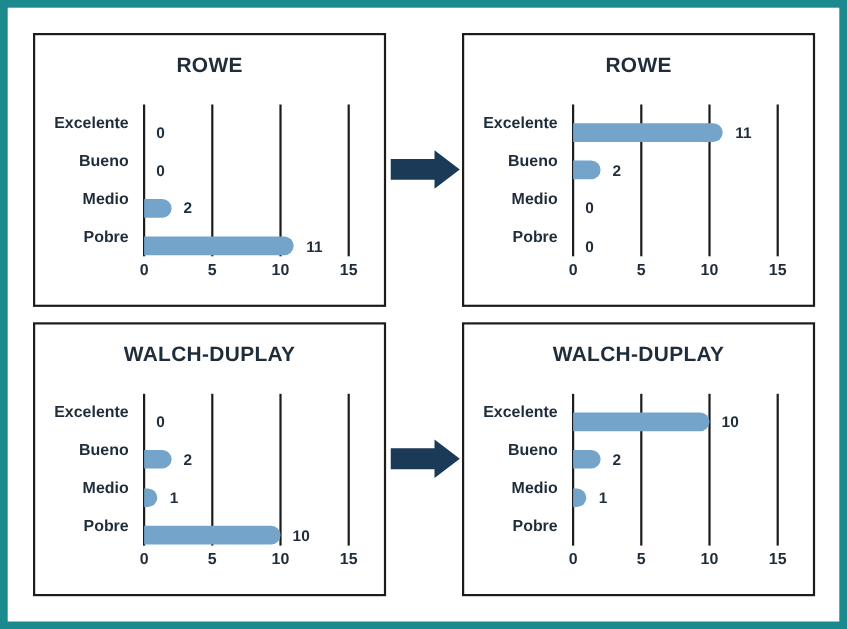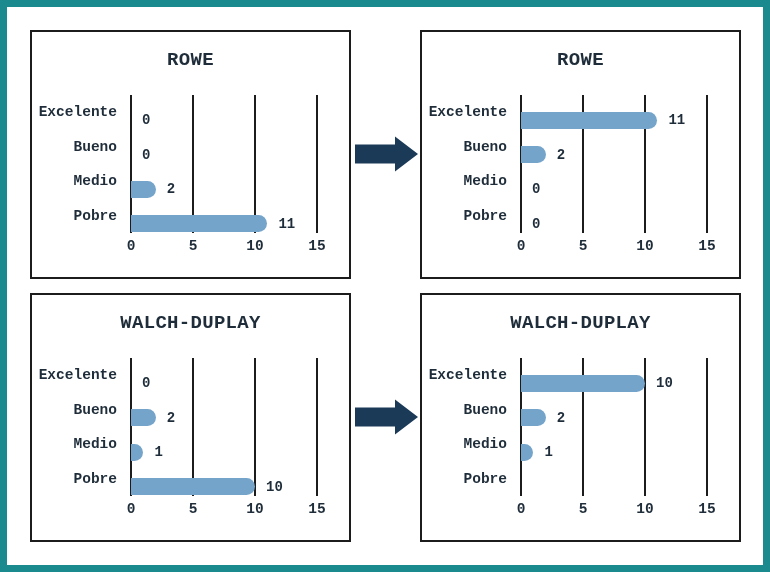--- a/index.html
+++ b/index.html
@@ -11,21 +11,21 @@
     --grid-color:#1C1C1C;
     --bg:#FFFFFF;
   }
   html,body{margin:0;padding:0;background:#fff;}
   .figure-frame{
     position:relative;
     width:770px;height:572px;
     box-sizing:border-box;
     border:7px solid var(--frame-color);
     background:var(--bg);
-    font-family:Liberation Mono, monospace;
+    font-family:Liberation Sans, sans-serif;
     overflow:hidden;
   }
   .panel{
     position:absolute;
     width:321px;height:249px;
     box-sizing:border-box;
     border:2px solid var(--panel-border);
     background:var(--bg);
   }
   #panel-0{left:23px;top:23px;}

